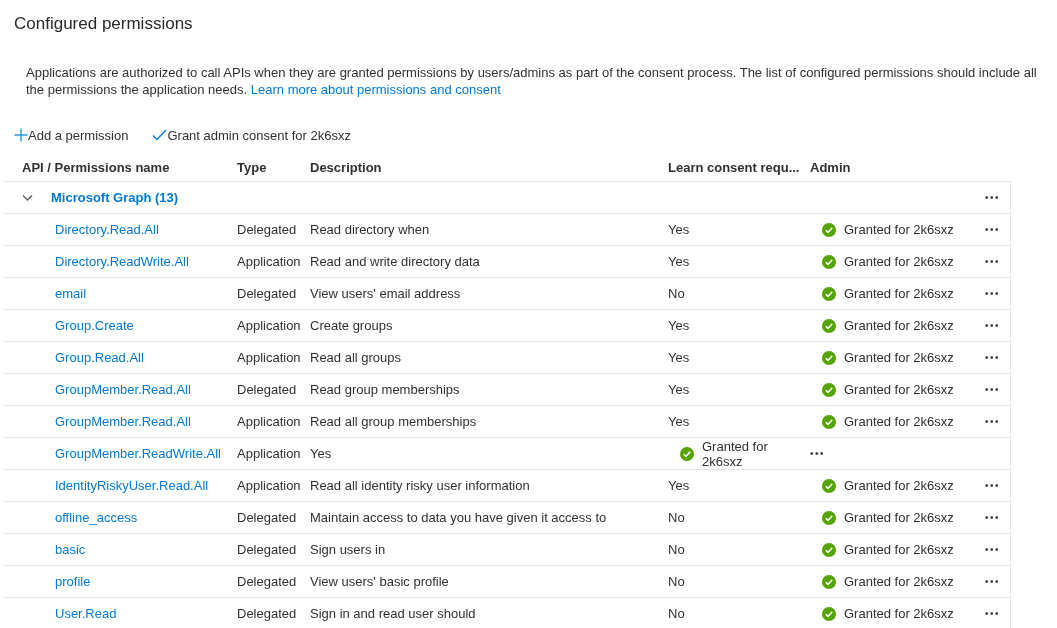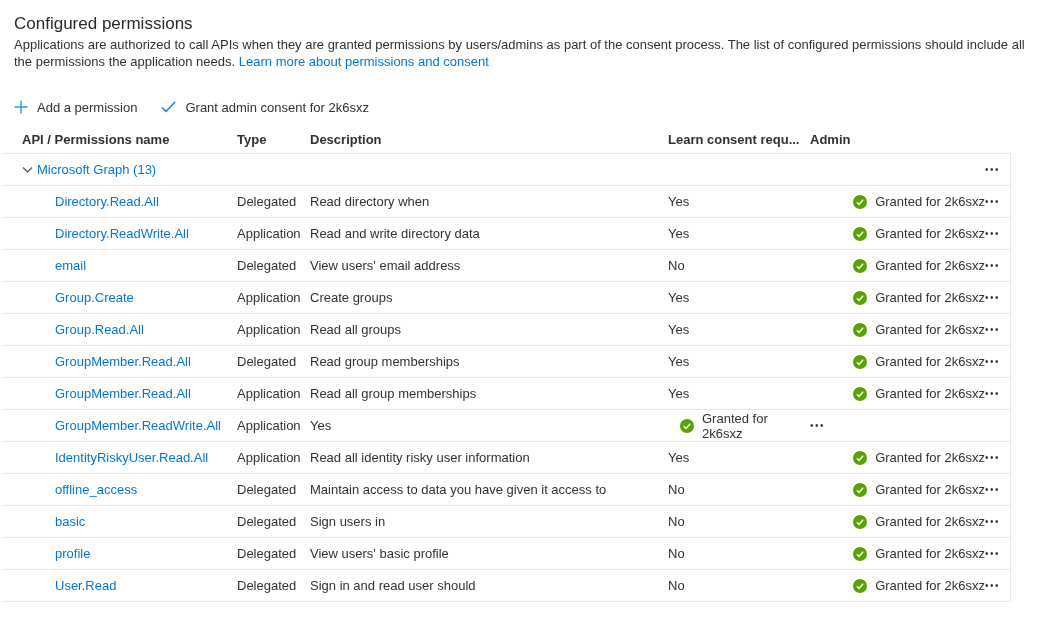--- a/index.html
+++ b/index.html
@@ -11,47 +11,47 @@
     color: #323130;
     overflow: hidden;
   }
   .page { padding: 14px 0 0 14px; }
 
   .page-title {
     font-size: 17px;
     font-weight: 400;
     color: #2b2a29;
     line-height: 20px;
-    margin: 0 0 2px 0;
+    margin: 0 0 30px 0;
   }
 
   .description {
     font-size: 13px;
     line-height: 17px;
     width: 1020px;
-    margin: 0 0 24px 0;
+    margin: 0 0 24px 12px;
     color: #323130;
   }
   .link {
     color: #0078d4;
     text-decoration: none;
     cursor: pointer;
   }
 
   .toolbar {
     display: flex;
     align-items: center;
     gap: 24px;
     height: 26px;
     margin: 0 0 6px 0;
   }
   .toolbar-btn {
     display: flex;
     align-items: center;
-    gap: 9px;
+    gap: 0;
     font-size: 13px;
     color: #323130;
     cursor: pointer;
     background: none;
     border: none;
     padding: 0;
     font-family: inherit;
   }
   .toolbar-btn .ico { display: inline-flex; }
 
@@ -73,30 +73,30 @@
   .trow {
     height: 32px;
     border-bottom: 1px solid #e6e6e4;
     font-size: 13px;
   }
   .trow .c1 { padding-left: 52px; white-space: nowrap; overflow: hidden; }
   .group-row .c1 {
     padding-left: 19px;
     display: flex;
     align-items: center;
-    gap: 4px;
+    gap: 18px;
     white-space: nowrap;
+    font-weight: bold;
   }
   .perm-link { color: #0078d4; text-decoration: none; cursor: pointer; }
   .cell-status {
     display: flex;
     align-items: center;
     gap: 8px;
     padding-left: 12px;
-    justify-content: flex-end;
   }
   .granted-icon { flex: 0 0 auto; display: inline-flex; }
   .more-btn {
     background: none; border: none; padding: 0;
     cursor: pointer;
     color: #3c3b39;
     font-size: 10px;
     letter-spacing: 1.5px;
     line-height: 1;
     text-align: left;

